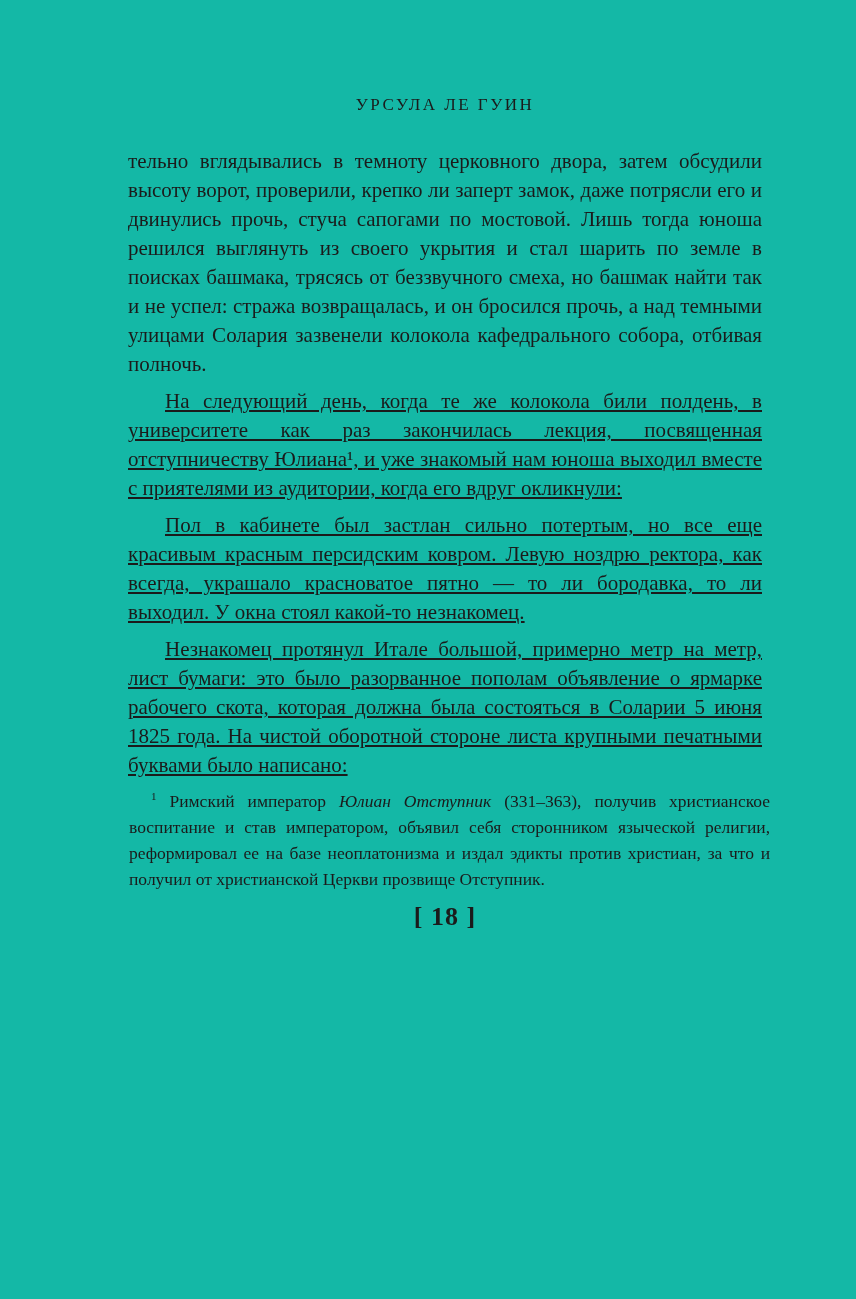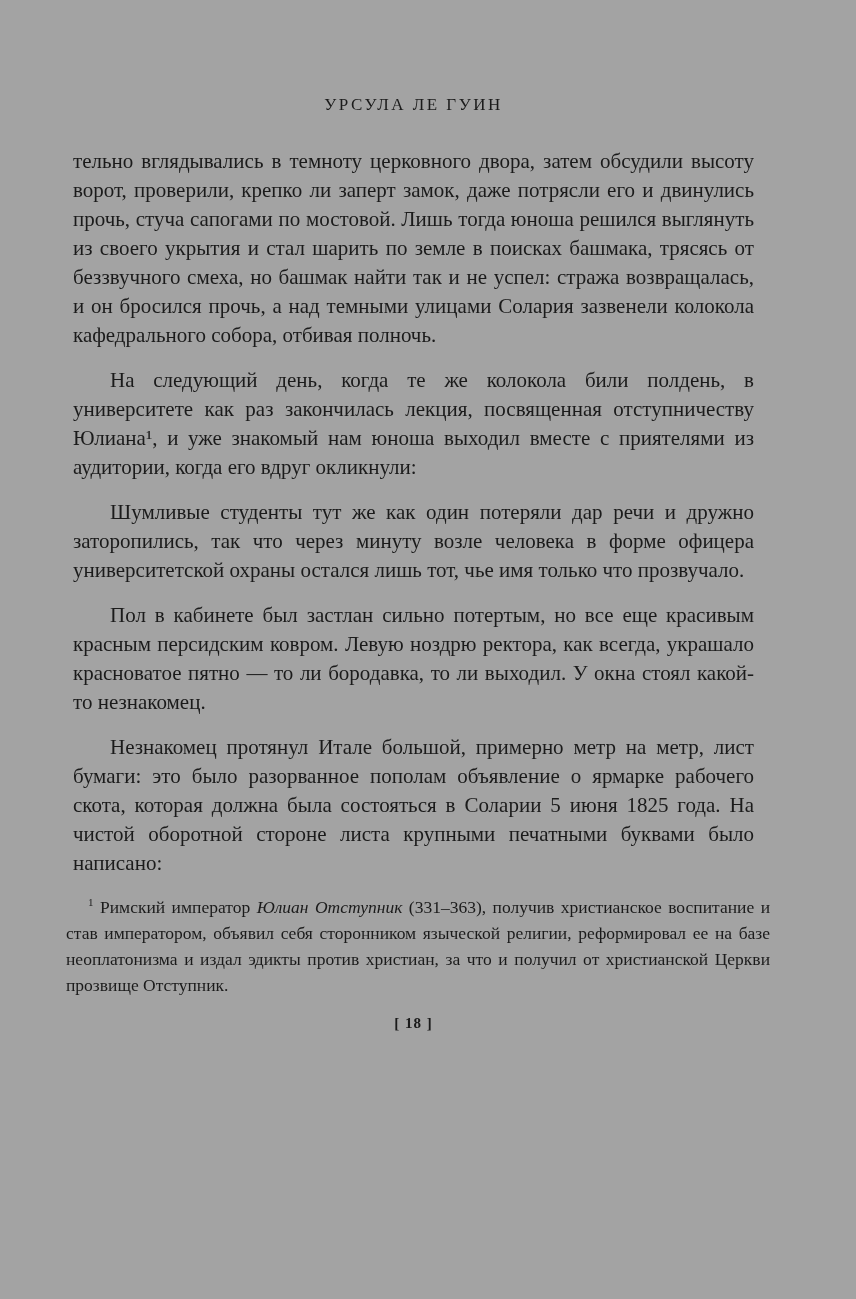--- a/index.html
+++ b/index.html
@@ -5,43 +5,44 @@
   html, body {
     margin: 0;
     padding: 0;
     background: #fdfdfc;
   }
   .page {
     position: relative;
     width: 856px;
     height: 1299px;
     box-sizing: border-box;
-    background: #a3a3a3;
+    background: #14b8a6;
     color: #1b1b1b;
     font-family: "Liberation Serif", "DejaVu Serif", serif;
-    padding: 96px 86px 0 57px;
+    padding: 96px 86px 0 120px;
     overflow: hidden;
   }
   .running-head {
     text-align: center;
     font-size: 17px;
     line-height: 18px;
     letter-spacing: 2.5px;
     margin: 0 0 33px 0;
     font-weight: normal;
   }
   .body-text p {
-    margin: 16px;
+    margin: 8px;
     font-size: 21px;
     line-height: 29px;
     text-align: justify;
     text-indent: 0;
   }
   .body-text p.indent {
     text-indent: 37px;
+    text-decoration: underline;
   }
   .footnote-block {
     margin-top: 6px;
     padding-left: 9px;
   }
   .footnote-block p {
     margin: 0;
     font-size: 17.5px;
     line-height: 26px;
     text-align: justify;
@@ -51,37 +52,36 @@
     font-size: 11px;
     line-height: 0;
     vertical-align: super;
   }
   .footnote-block i {
     font-style: italic;
   }
   .page-number {
     margin-top: 14px;
     text-align: center;
-    font-size: 15px;
+    font-size: 26px;
     line-height: 22px;
     font-weight: bold;
     letter-spacing: 1px;
   }
 </style>
 </head>
 <body>
 
 <div class="page">
 
   <div class="running-head">УРСУЛА ЛЕ ГУИН</div>
 
   <div class="body-text">
     <p>тельно вглядывались в темноту церковного двора, затем обсудили высоту ворот, проверили, крепко ли заперт замок, даже потрясли его и двинулись прочь, стуча сапогами по мостовой. Лишь тогда юноша решился выглянуть из своего укрытия и стал шарить по земле в поисках башмака, трясясь от беззвучного смеха, но башмак найти так и не успел: стража возвращалась, и он бросился прочь, а над темными улицами Солария зазвенели колокола кафедрального собора, отбивая полночь.</p>
     <p class="indent">На следующий день, когда те же колокола били полдень, в университете как раз закончилась лекция, посвященная отступничеству Юлиана¹, и уже знакомый нам юноша выходил вместе с приятелями из аудитории, когда его вдруг окликнули:</p>
-    <p class="indent">Шумливые студенты тут же как один потеряли дар речи и дружно заторопились, так что через минуту возле человека в форме офицера университетской охраны остался лишь тот, чье имя только что прозвучало.</p>
     <p class="indent">Пол в кабинете был застлан сильно потертым, но все еще красивым красным персидским ковром. Левую ноздрю ректора, как всегда, украшало красноватое пятно — то ли бородавка, то ли выходил. У окна стоял какой-то незнакомец.</p>
     <p class="indent">Незнакомец протянул Итале большой, примерно метр на метр, лист бумаги: это было разорванное пополам объявление о ярмарке рабочего скота, которая должна была состояться в Соларии 5 июня 1825 года. На чистой оборотной стороне листа крупными печатными буквами было написано:</p>
   </div>
 
   <div class="footnote-block">
     <p><sup>1</sup> <span>Римский император </span><i>Юлиан Отступник</i><span> (331–363), получив христианское воспитание и став императором, объявил себя сторонником языческой религии, реформировал ее на базе неоплатонизма и издал эдикты против христиан, за что и получил от христианской Церкви прозвище Отступник.</span></p>
   </div>
 
   <div class="page-number">[ 18 ]</div>
 

